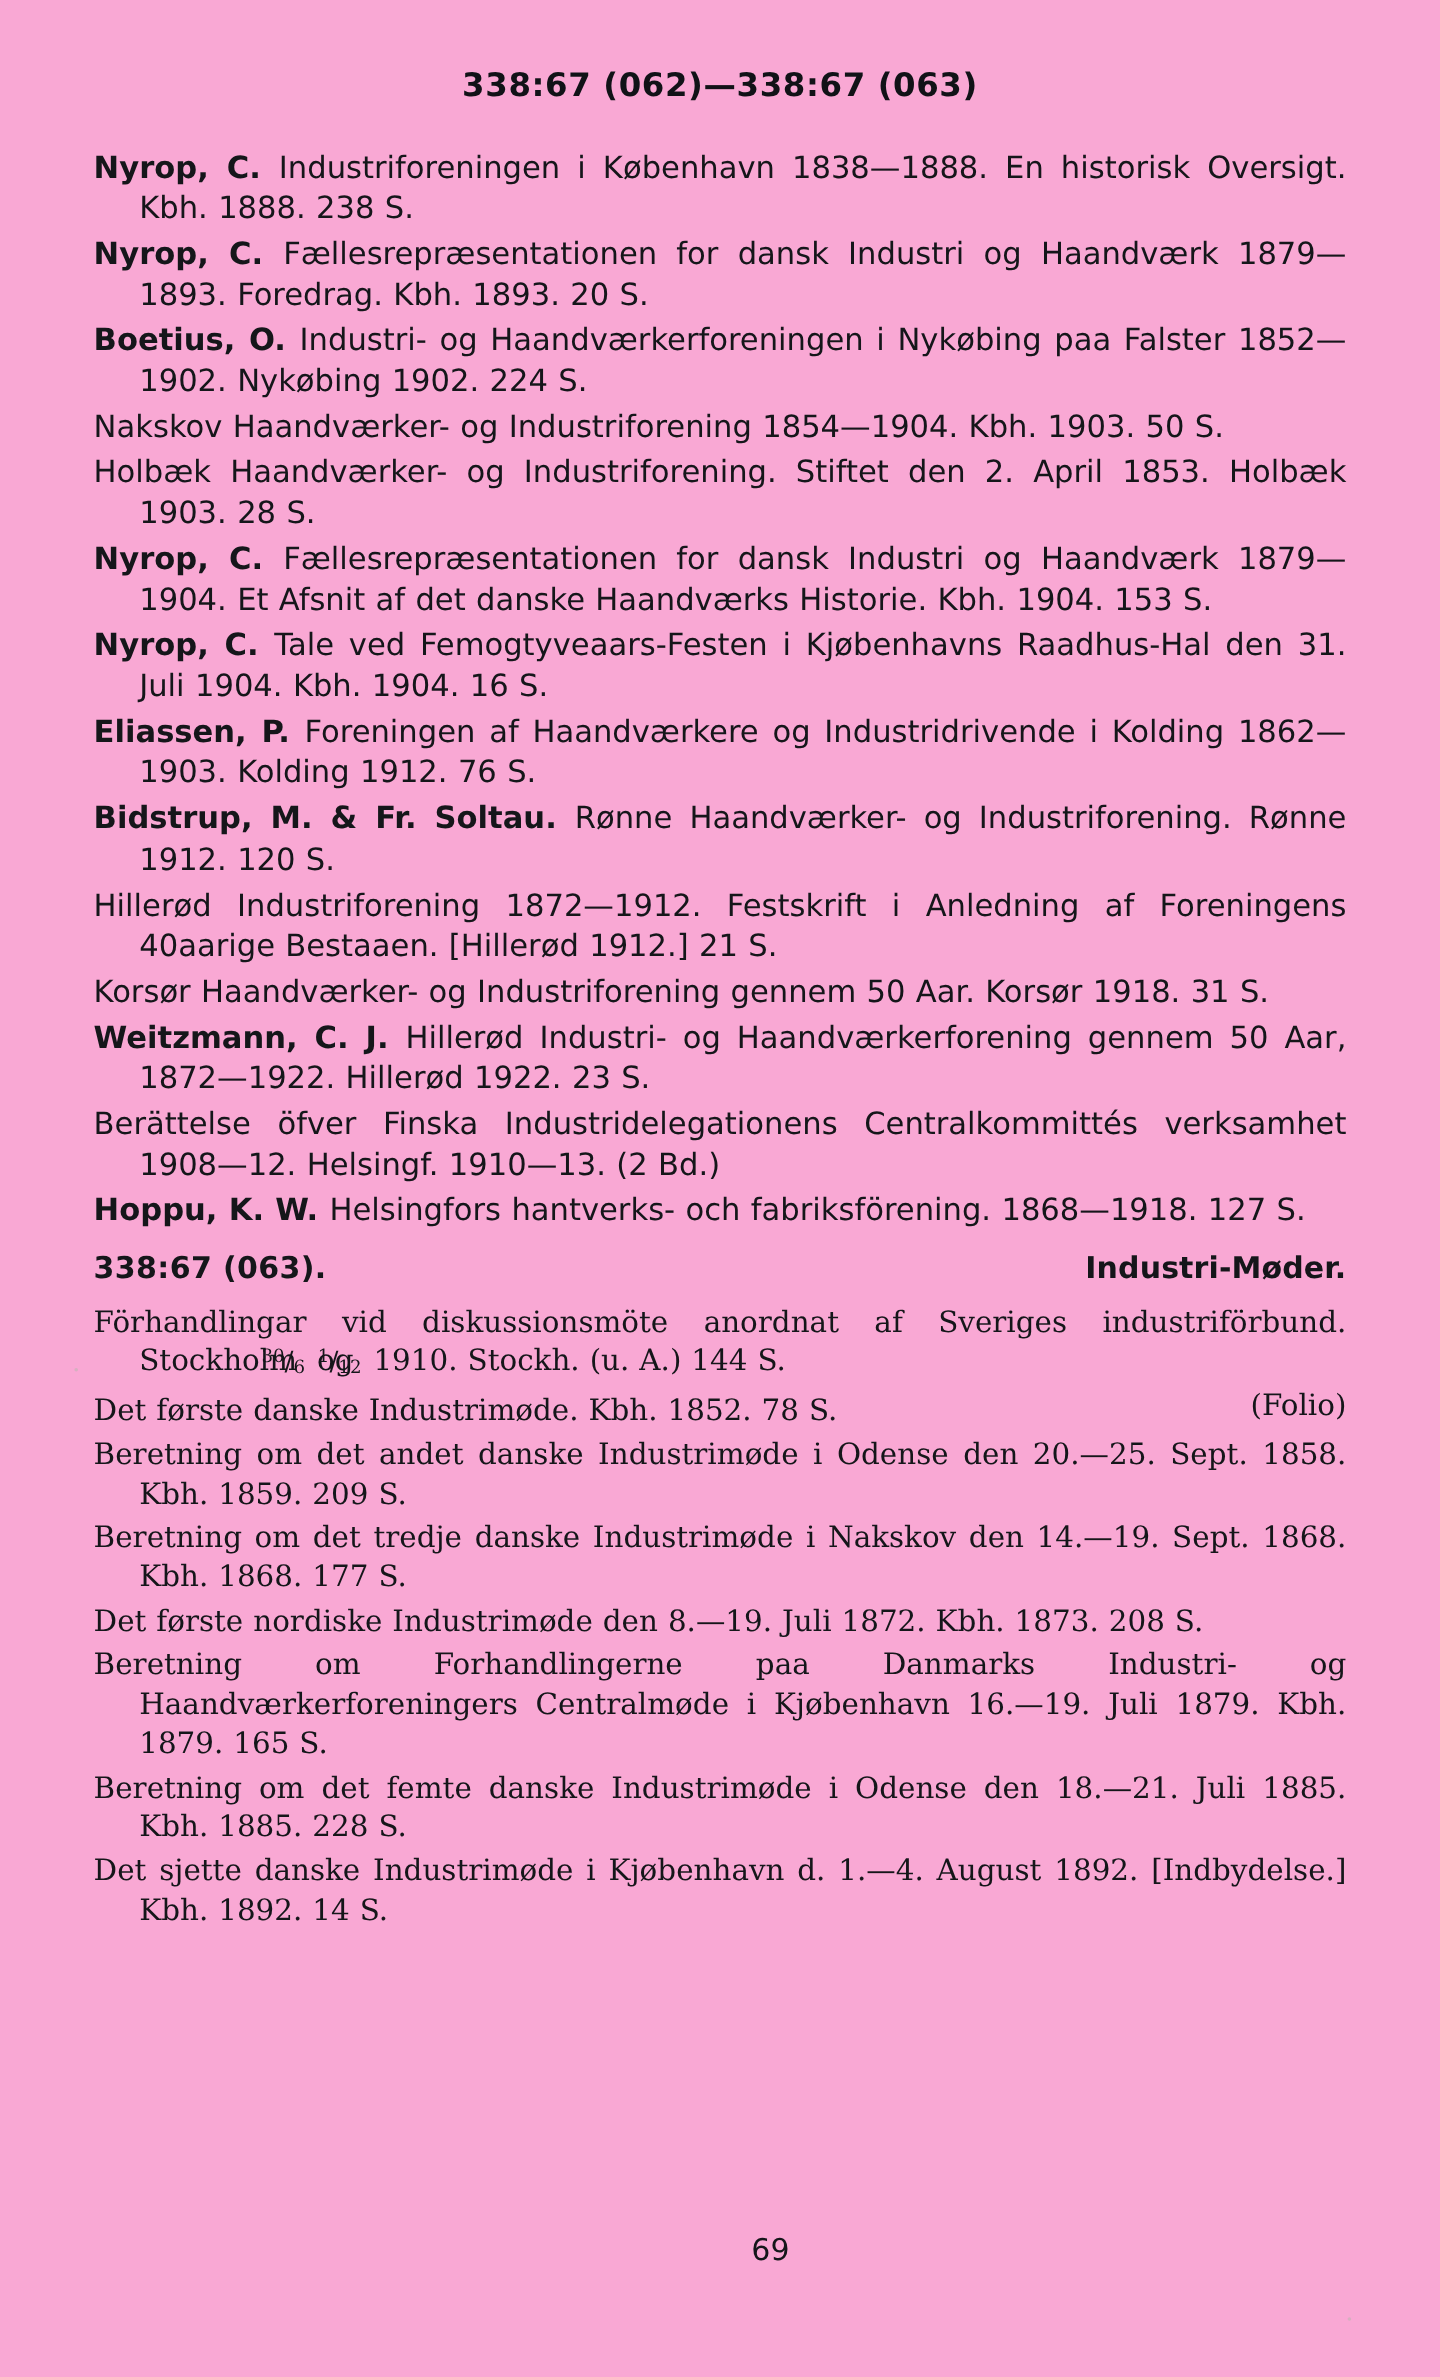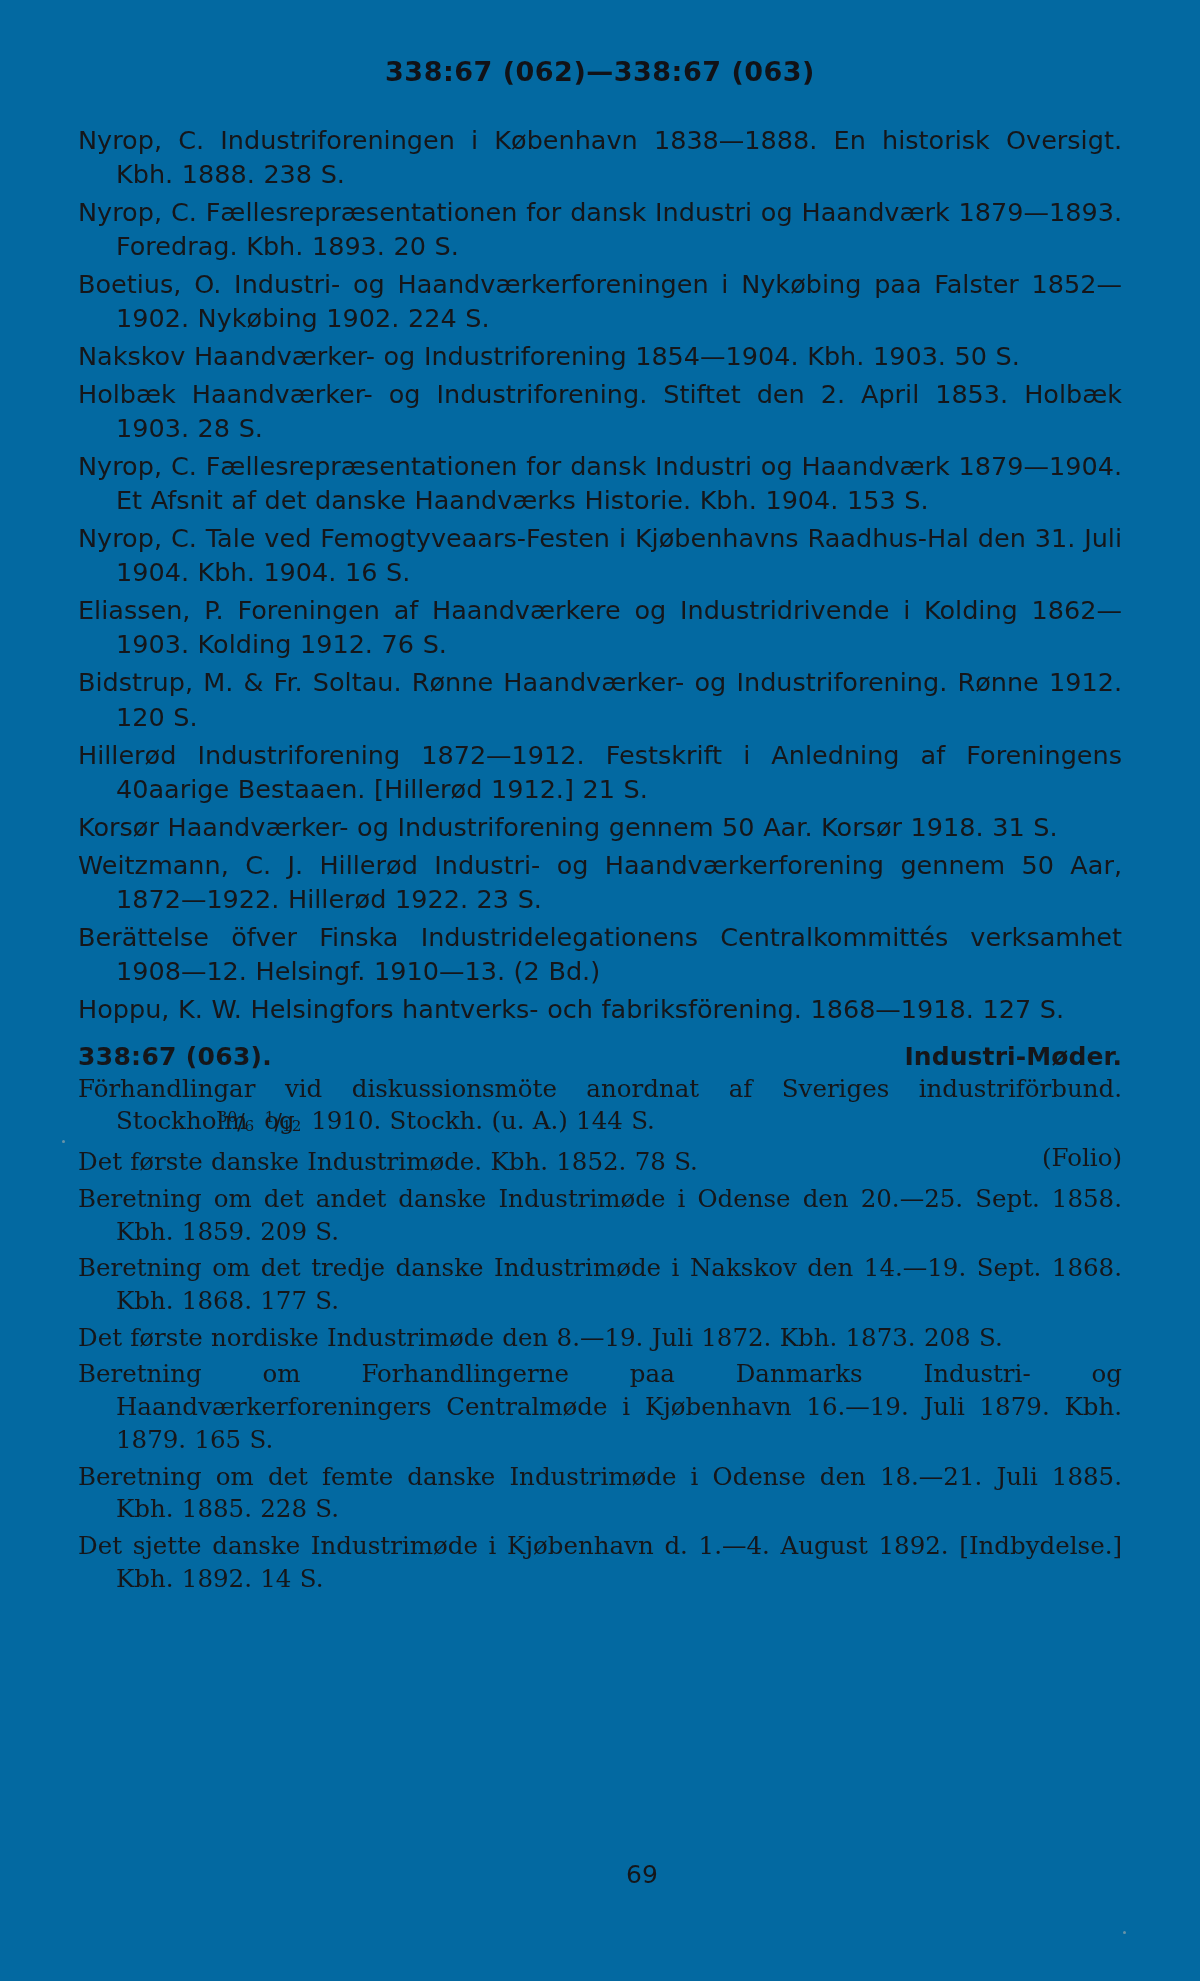--- a/index.html
+++ b/index.html
@@ -13,21 +13,21 @@
     position: relative;
     font-family: "DejaVu Sans", sans-serif;
     color: #15161a;
     overflow: hidden;
   }
   .page {
     position: absolute;
     left: 0; top: 0;
     width: 1200px;
     height: 1981px;
-    background: #0369a1;
+    background: #f9a8d4;
   }
   .page-inner {
     position: absolute;
     left: 78px;
     top: 56px;
     width: 1044px;
   }
   .running-head {
     text-align: center;
     font-weight: bold;
@@ -48,30 +48,30 @@
     text-align: justify;
     -webkit-hyphens: none;
     hyphens: none;
     word-spacing: 0.5px;
   }
   .entry.serif {
     font-family: "DejaVu Serif", serif;
     font-size: 24.5px;
   }
   .author {
-    font-weight: normal;
+    font-weight: bold;
   }
   .section-head {
     display: flex;
     justify-content: space-between;
     align-items: flex-start;
     font-weight: bold;
     font-size: 25px;
     margin-top: 12px;
-    margin-bottom: 2px;
+    margin-bottom: 15px;
   }
   .section-head .left {
     letter-spacing: 0.3px;
   }
   .section-head .right {
     letter-spacing: 0.1px;
   }
   .frac {
     display: inline-block;
     position: relative;

